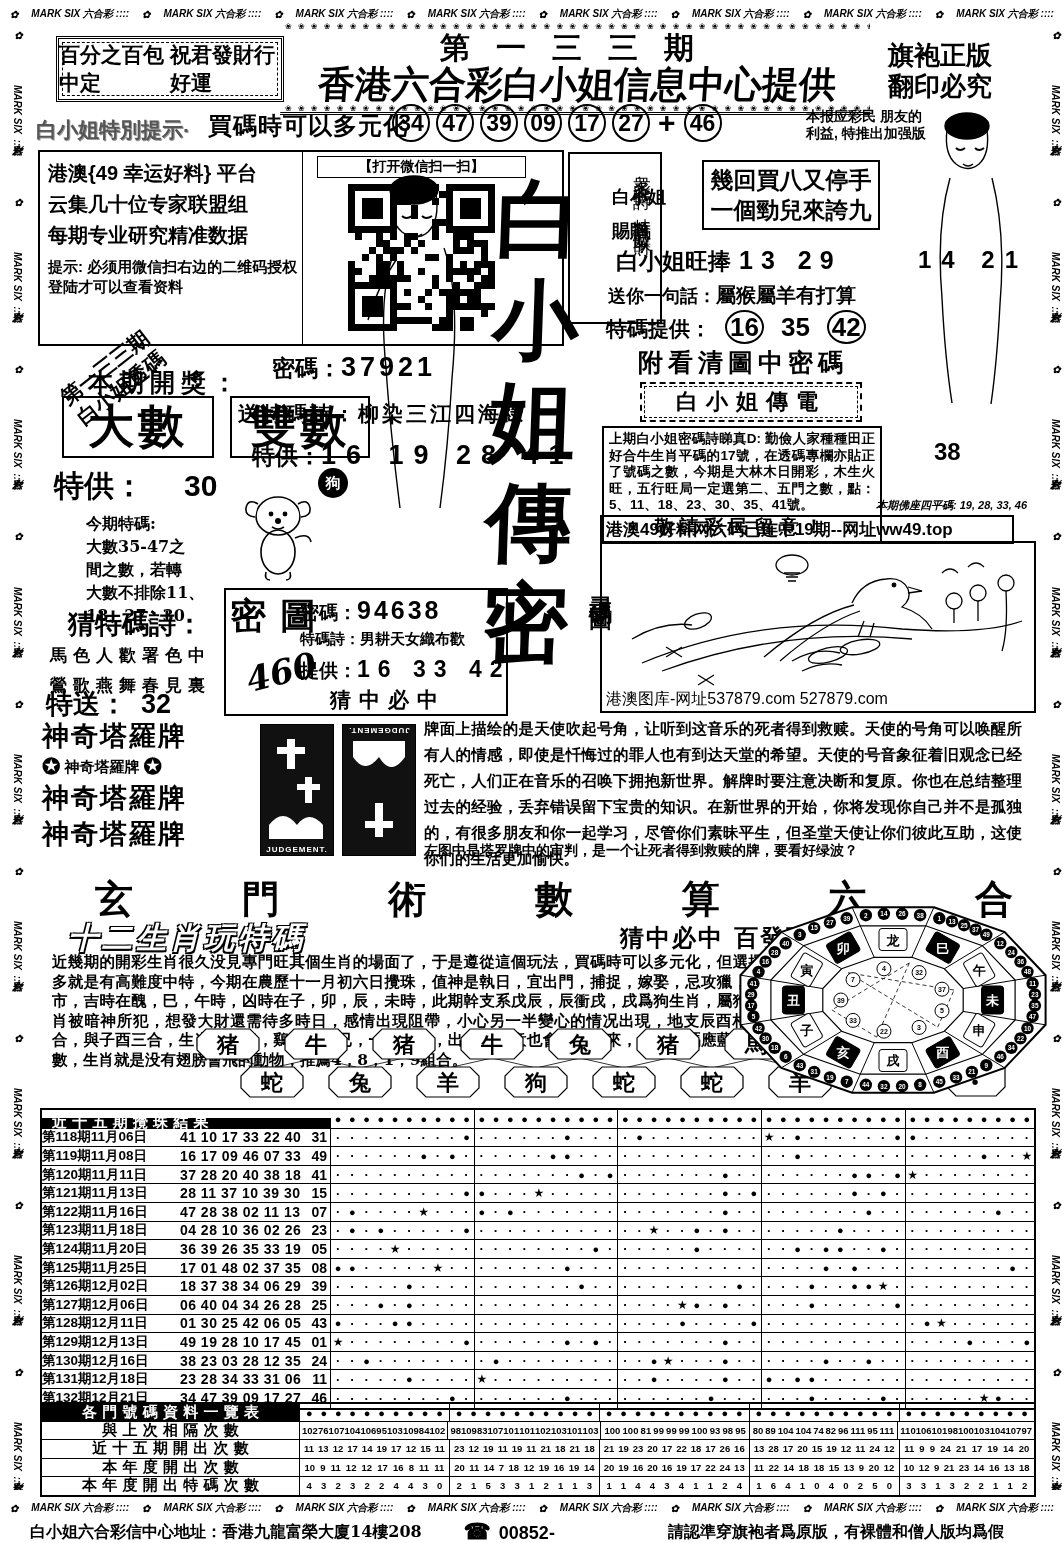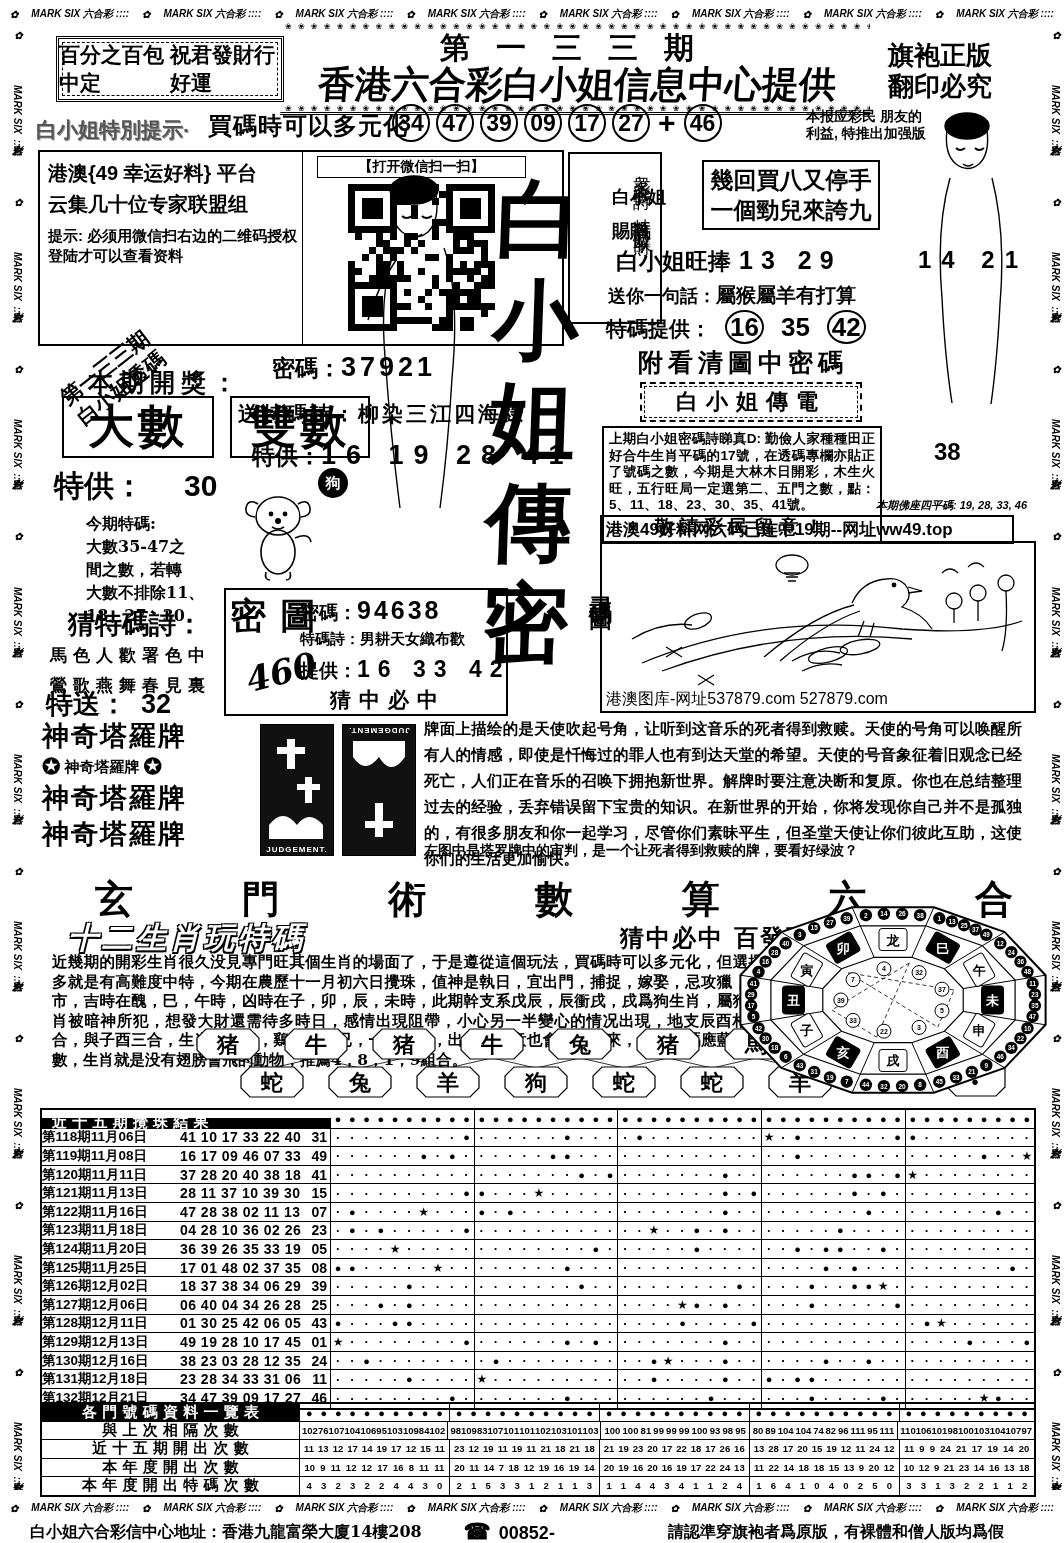--- a/index.html
+++ b/index.html
@@ -323,20 +323,21 @@
       <span class="ball">27</span>
       <span class="plus">+</span>
       <span class="ball">46</span>
     </div>
   <div class="abs" id="lr-notice">本报应彩民 朋友的利益, 特推出加强版</div>
 
   <div class="abs" id="qr-box">
     <div id="qr-lines">
       <div class="l1">港澳{49 幸运好料} 平台</div>
       <div class="l1">云集几十位专家联盟组</div>
+      <div class="l1">每期专业研究精准数据</div>
       <div id="qr-tip">提示: 必须用微信扫右边的二维码授权登陆才可以查看资料</div>
     </div>
     <div id="qr-right">
       <div id="qr-scan-label">【打开微信扫一扫】</div>
       <div id="qr-grid">
           <i class="f"></i>
           <i class="f"></i>
           <i class="f"></i>
           <i class="f"></i>
           <i class="f"></i>

